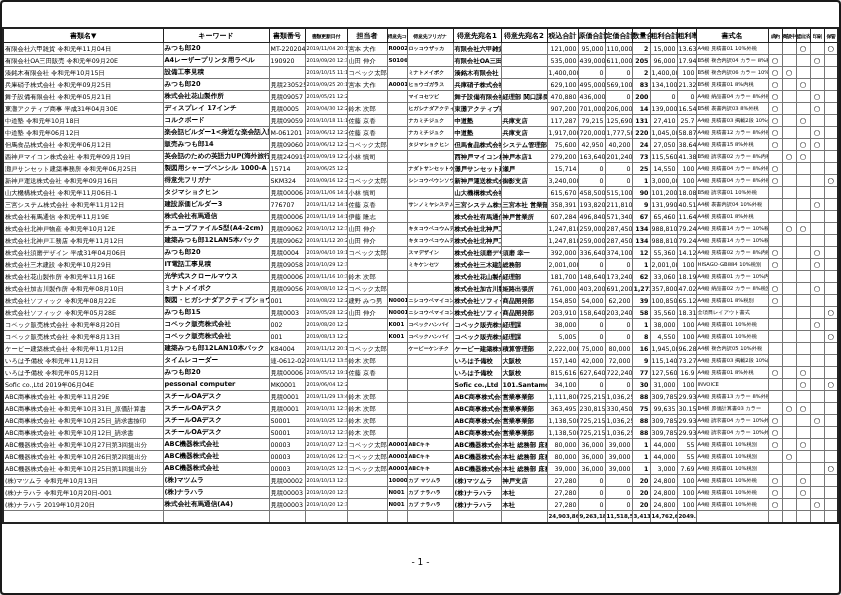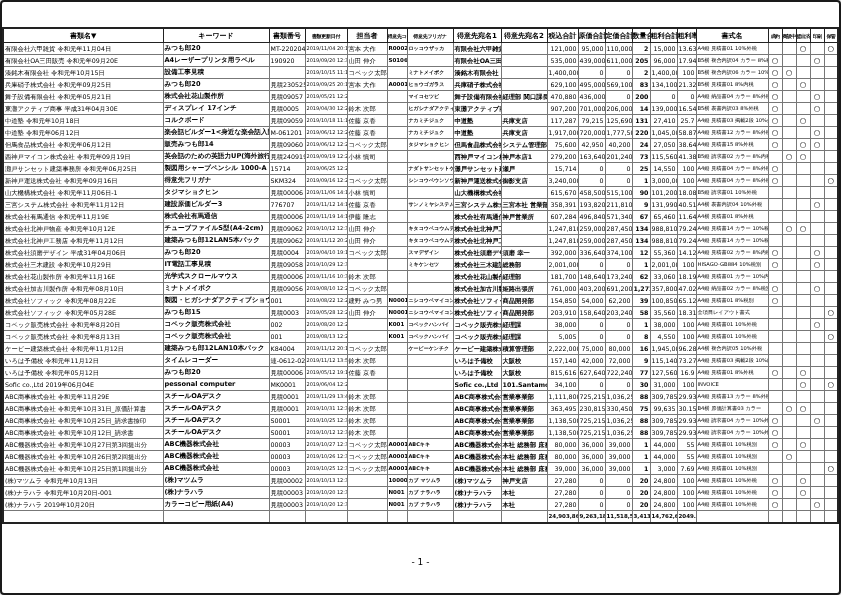--- a/index.html
+++ b/index.html
@@ -950,21 +950,21 @@
           <td class="num">100</td>
           <td class="fmt">A4縦 見積書01 10%外税</td>
           <td class="flag">○</td>
           <td class="flag"></td>
           <td class="flag">○</td>
           <td class="flag"></td>
           <td class="flag"></td>
         </tr>
         <tr>
           <td>(株)ナラハラ 2019年10月20日</td>
-          <td class="kw">カラーコピー用紙(A4)</td>
+          <td class="kw">株式会社有馬通信(A4)</td>
           <td>見積00003</td>
           <td class="date">2019/10/20 12:33</td>
           <td></td>
           <td class="code">N001</td>
           <td class="kana">カブ ナラハラ</td>
           <td class="bold">(株)ナラハラ</td>
           <td class="bold">本社</td>
           <td class="num">27,280</td>
           <td class="num">0</td>
           <td class="num">0</td>

